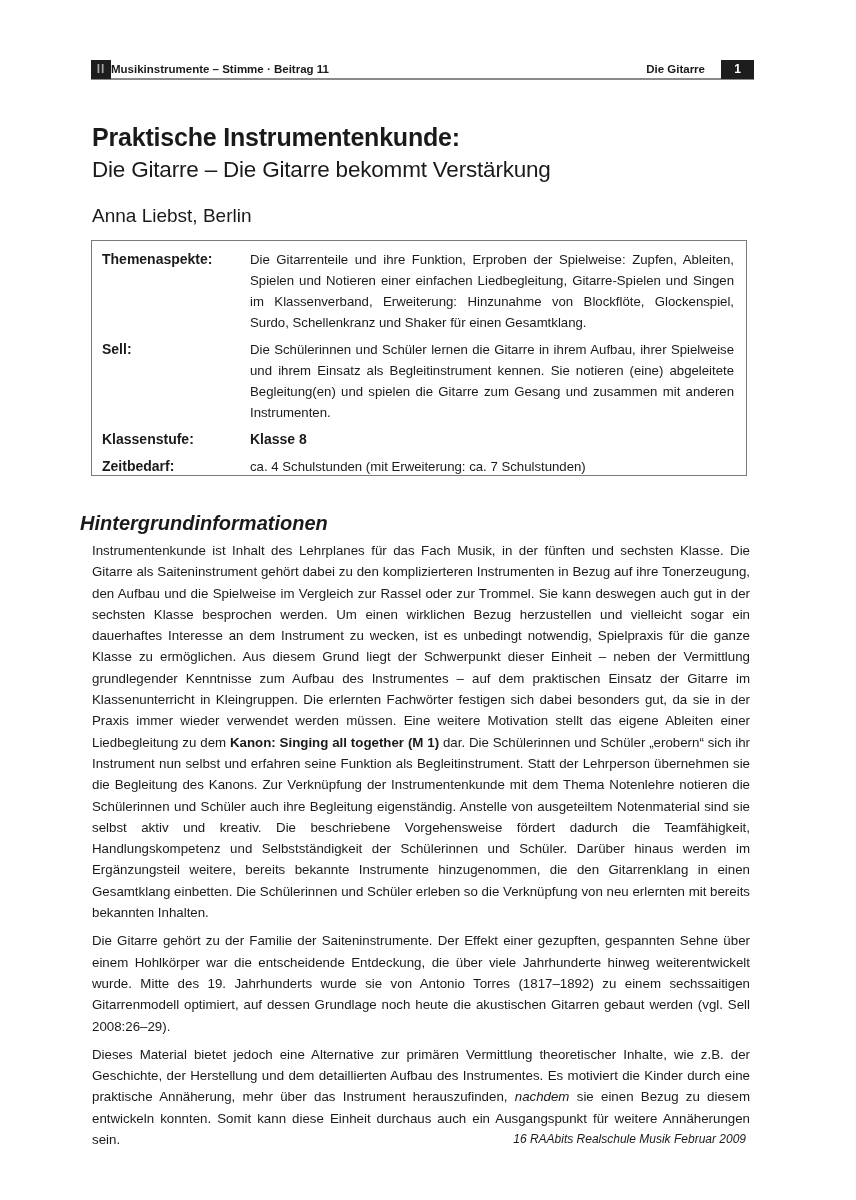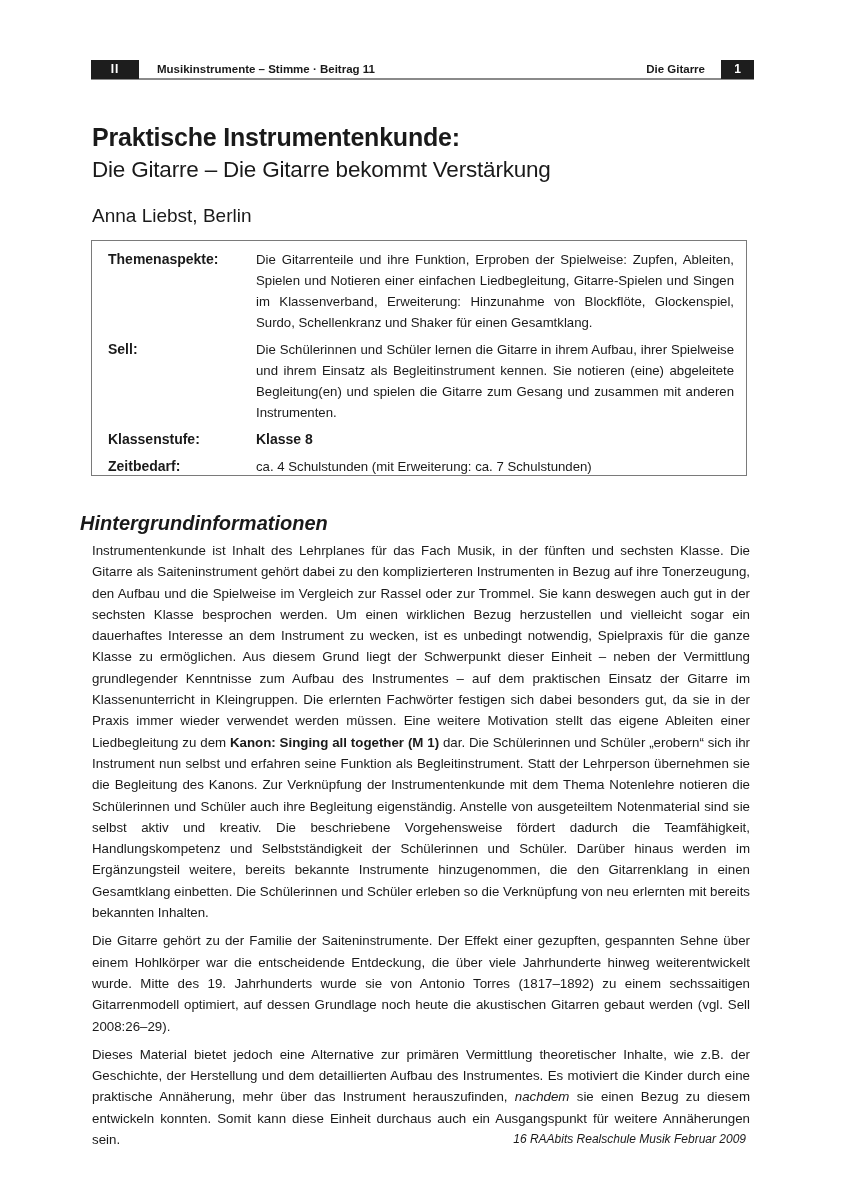--- a/index.html
+++ b/index.html
@@ -13,28 +13,27 @@
 
     
     .running-header {
       position: absolute;
       left: 91px; top: 60px;
       width: 663px; height: 20px;
       border-bottom: 2px solid #8a8a8a;
       display: flex; align-items: center;
     }
     .rh-part {
-      background: #1d1d1d; color: #ffffff;
+      background: #1d1d1d; color: #a3a3a3;
       font-weight: bold; font-size: 12px;
-      width: 48px; height: 19px;
+      width: 20px; height: 19px;
       display: flex; align-items: center; justify-content: center;
       letter-spacing: 1px;
     }
     .rh-series {
-      margin-left: 18px;
       font-weight: bold; font-size: 11.5px;
     }
     .rh-spacer { flex: 1; }
     .rh-topic {
       font-weight: bold; font-size: 11.5px;
       margin-right: 16px;
       text-align: right;
     }
     .rh-page {
       background: #1d1d1d; color: #fff;
@@ -56,21 +55,21 @@
       position: absolute; left: 92px; top: 205px;
       font-size: 19px;
     }
 
     
     .overview {
       position: absolute;
       left: 91px; top: 240px;
       width: 656px; height: 236px;
       border: 1.5px solid #7a7a7a;
-      padding: 8px 12px 0 16px;
+      padding: 8px 12px 0 10px;
     }
     .ov-row { display: flex; margin-bottom: 6px; }
     .ov-label {
       width: 148px; flex: none;
       font-weight: bold; font-size: 14px;
       line-height: 21px;
     }
     .ov-value {
       flex: 1;
       font-size: 13.2px;

